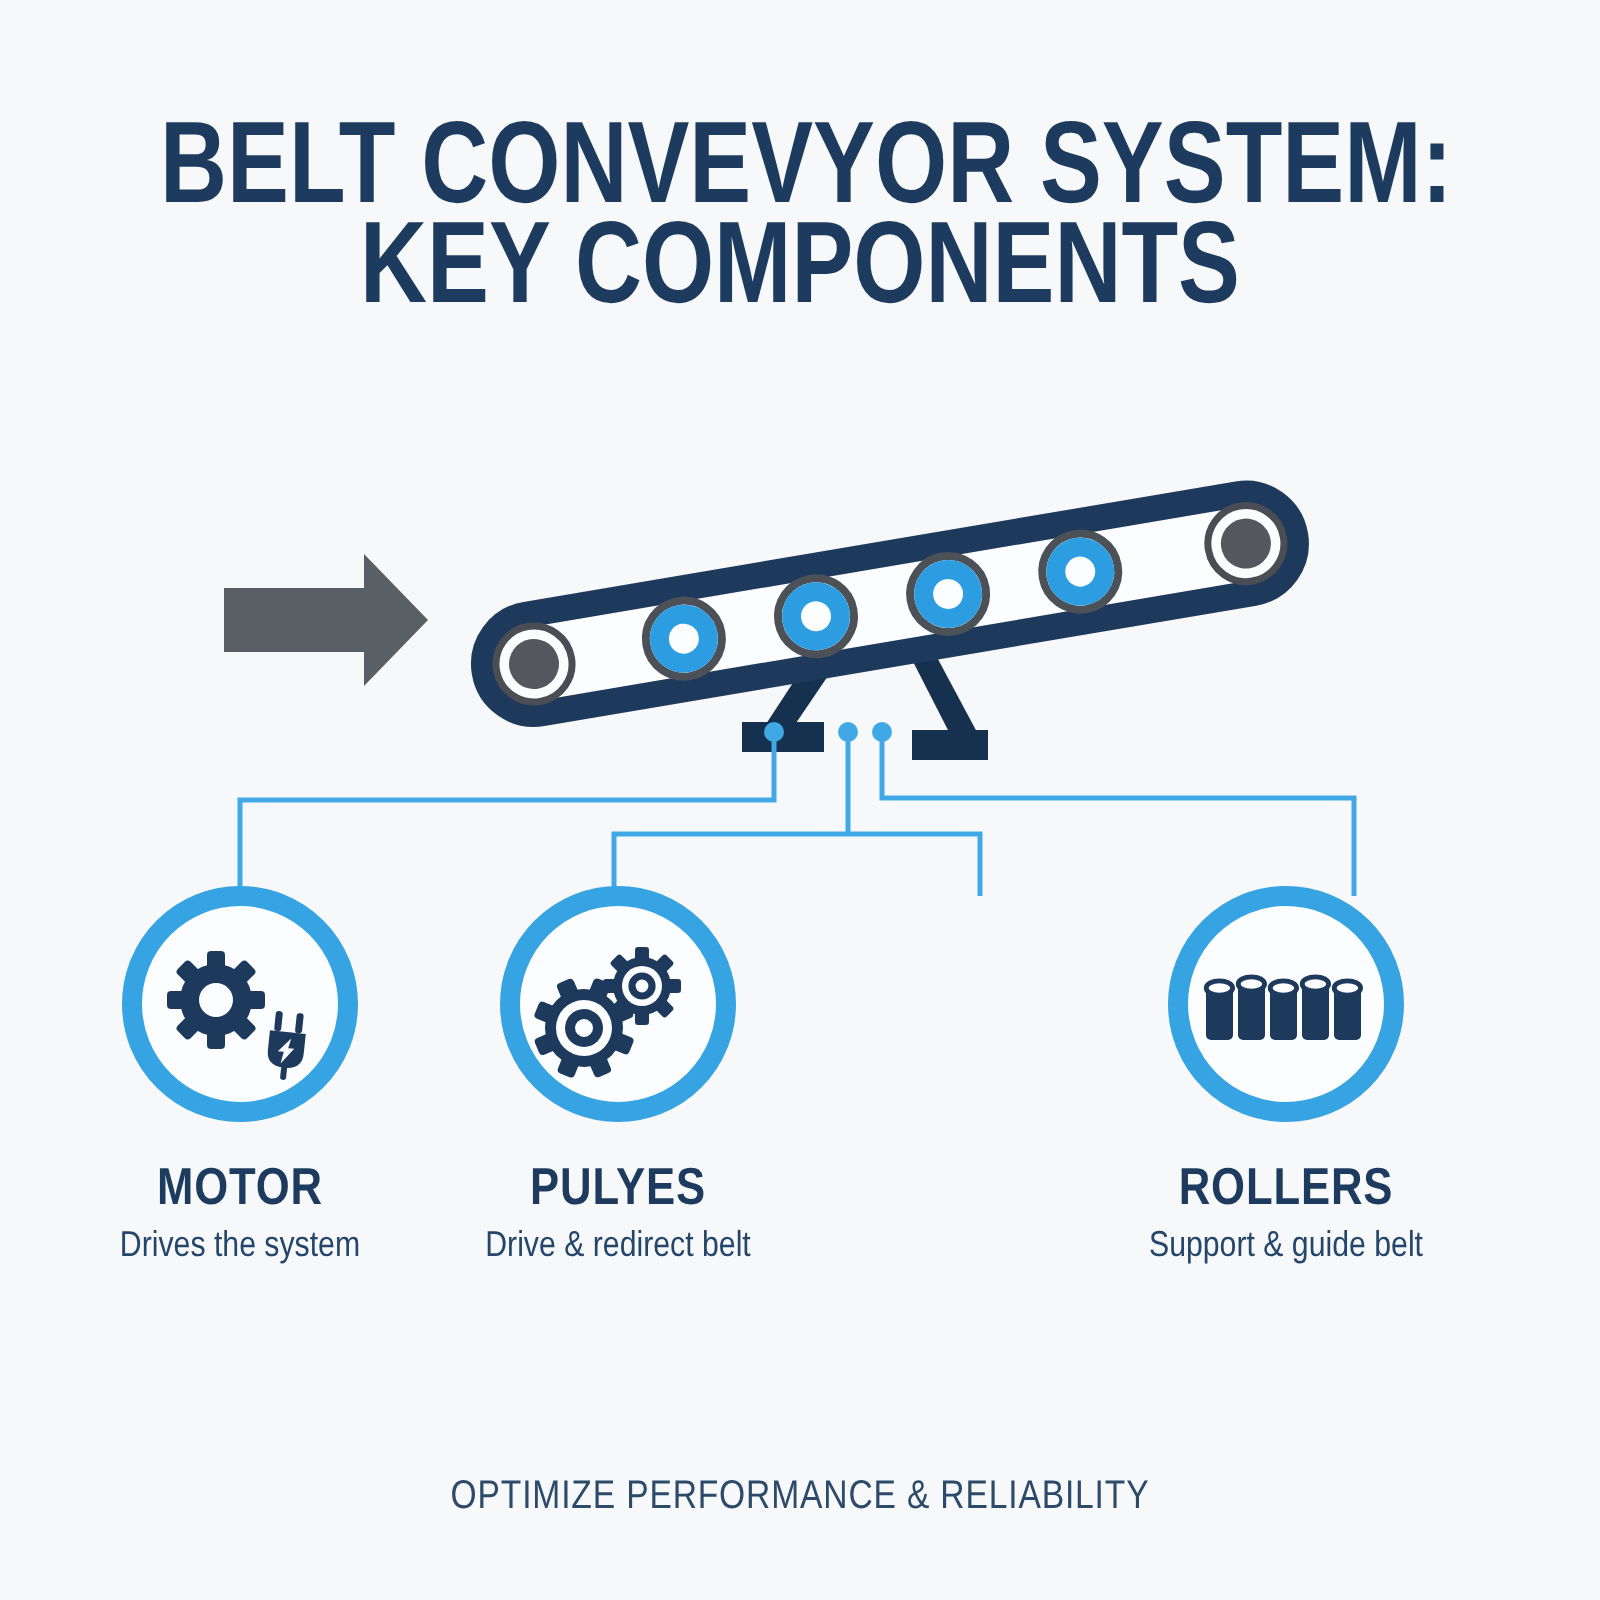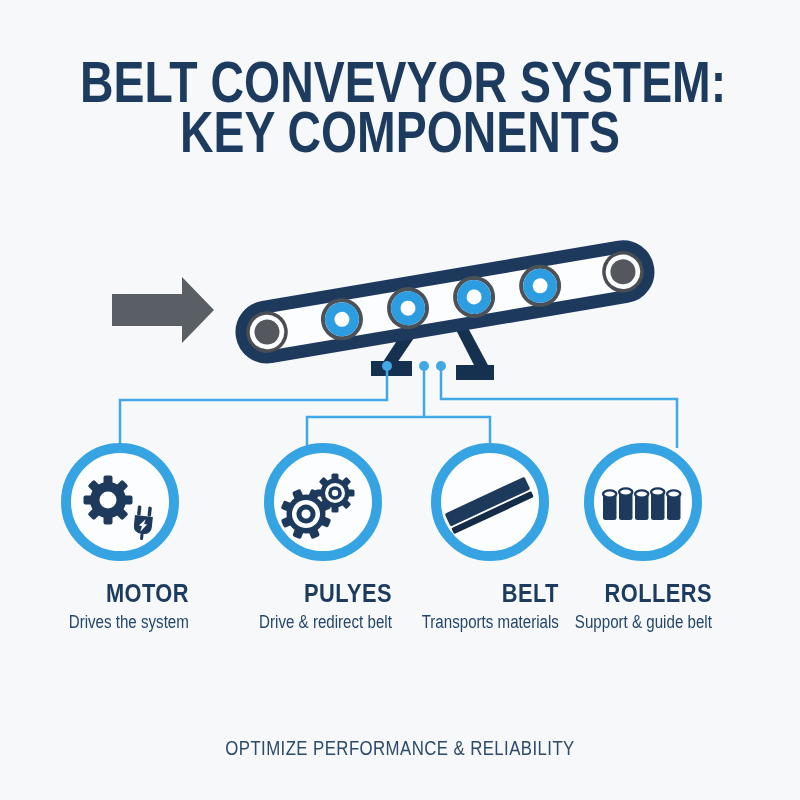--- a/index.html
+++ b/index.html
@@ -11,21 +11,21 @@
   }
   .stage{position:absolute;inset:0;width:800px;height:596px;}
   .title{
     position:absolute;top:57px;left:0;width:800px;
     text-align:center;font-weight:bold;font-size:58px;line-height:50px;
     color:#1c3b5e;letter-spacing:0px;
     transform:scaleX(0.80);transform-origin:50% 0;
     white-space:nowrap;
   }
   svg.diagram{position:absolute;left:0;top:0;}
-  .card{position:absolute;top:441px;width:164px;text-align:right;}
+  .card{position:absolute;top:441px;width:164px;text-align:center;}
   .card svg{display:block;margin:0 auto;}
   .card .label{
     margin-top:17px;font-size:26px;font-weight:bold;color:#1c3b5e;
     letter-spacing:0.5px;transform:scaleX(0.84);transform-origin:50% 50%;
     white-space:nowrap;line-height:1.05;
   }
   .card .desc{
     margin-top:6px;font-size:18px;color:#24466b;
     transform:scaleX(0.84);transform-origin:50% 50%;
     white-space:nowrap;line-height:1.1;
@@ -123,21 +123,21 @@
         <rect x="3.5" y="-19" width="3.5" height="10" rx="1.5" fill="#1d3a5c"></rect>
         <path d="M -9 -9 L 9 -9 L 9 1 Q 9 9 0 9 Q -9 9 -9 1 Z" fill="#1d3a5c"></path>
         <rect x="-1.5" y="8" width="3" height="7" rx="1.2" fill="#1d3a5c"></rect>
         <polygon points="2,-6 -4,1 -1,1 -2,7 4,-1 1,-1" fill="#fcfdfe"></polygon>
       </g>
     </svg>
     <div class="label">MOTOR</div>
     <div class="desc">Drives the system</div>
   </div>
 
-  <div class="card" style="left:241px">
+  <div class="card" style="left:227px">
     <svg width="122" height="122" viewBox="0 0 122 122">
       <circle cx="61" cy="61" r="54" fill="#fcfdfe" stroke="#36a3e2" stroke-width="10"></circle>
       <g transform="translate(73,52)" fill="#1d3a5c">
         <rect x="-3.5" y="-19.5" width="7" height="9" rx="1.5"></rect>
         <rect x="-3.5" y="-19.5" width="7" height="9" rx="1.5" transform="rotate(45)"></rect>
         <rect x="-3.5" y="-19.5" width="7" height="9" rx="1.5" transform="rotate(90)"></rect>
         <rect x="-3.5" y="-19.5" width="7" height="9" rx="1.5" transform="rotate(135)"></rect>
         <rect x="-3.5" y="-19.5" width="7" height="9" rx="1.5" transform="rotate(180)"></rect>
         <rect x="-3.5" y="-19.5" width="7" height="9" rx="1.5" transform="rotate(225)"></rect>
         <rect x="-3.5" y="-19.5" width="7" height="9" rx="1.5" transform="rotate(270)"></rect>
@@ -159,32 +159,20 @@
         <circle r="19.5"></circle>
         <circle r="14" fill="#fcfdfe"></circle>
         <circle r="9.5"></circle>
         <circle r="4.5" fill="#fcfdfe"></circle>
       </g>
     </svg>
     <div class="label">PULYES</div>
     <div class="desc">Drive &amp; redirect belt</div>
   </div>
 
-  <div class="card" style="left:408px">
-    <svg width="122" height="122" viewBox="0 0 122 122">
-      <circle cx="61" cy="61" r="54" fill="#fcfdfe" stroke="#36a3e2" stroke-width="10"></circle>
-      <g transform="translate(61,66) rotate(-25)">
-        <rect x="-44" y="2.5" width="88" height="7" rx="2" fill="#142c47"></rect>
-        <rect x="-44" y="0.2" width="88" height="2.6" fill="#fcfdfe"></rect>
-        <rect x="-44" y="-13" width="88" height="14" rx="2" fill="#1d3a5c"></rect>
-      </g>
-    </svg>
-    <div class="label">BELT</div>
-    <div class="desc">Transports materials</div>
-  </div>
 
   <div class="card" style="left:561px">
     <svg width="122" height="122" viewBox="0 0 122 122">
       <circle cx="61" cy="61" r="54" fill="#fcfdfe" stroke="#36a3e2" stroke-width="10"></circle>
       <g>
         <rect x="21" y="53" width="13.5" height="26" rx="2.5" fill="#1d3a5c"></rect>
         <ellipse cx="27.7" cy="53" rx="6.6" ry="3.6" fill="#fcfdfe" stroke="#1d3a5c" stroke-width="2.4"></ellipse>
         <rect x="37" y="51" width="13.5" height="28" rx="2.5" fill="#1d3a5c"></rect>
         <ellipse cx="43.7" cy="51" rx="6.6" ry="3.6" fill="#fcfdfe" stroke="#1d3a5c" stroke-width="2.4"></ellipse>
         <rect x="53" y="53" width="13.5" height="26" rx="2.5" fill="#1d3a5c"></rect>

